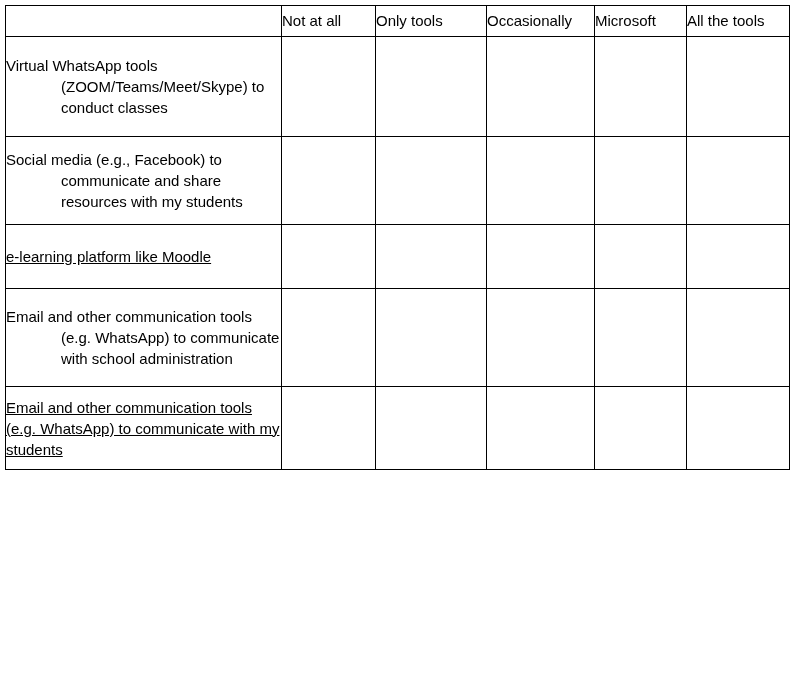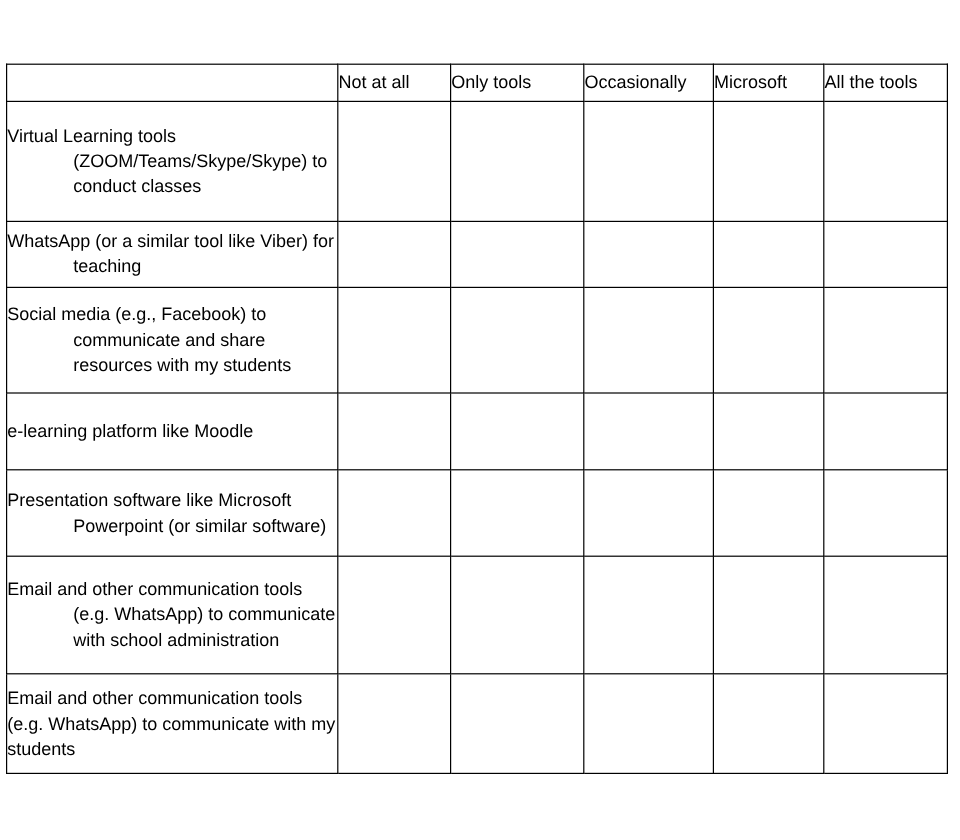--- a/index.html
+++ b/index.html
@@ -15,21 +15,20 @@
     overflow: hidden;
   }
 
   #survey-matrix {
     position: absolute;
     left: 5px;
     top: 5px;
     width: 784px;
     border-collapse: collapse;
     table-layout: fixed;
-    margin-top: 48px;
   }
 
   #survey-matrix td,
   #survey-matrix th {
     border: 1px solid #000000;
     padding: 0;
     vertical-align: middle;
     background: #ffffff;
   }
 
@@ -66,20 +65,21 @@
   .item-text {
     margin: 0;
     padding-left: 55px;
     text-indent: -55px;
     white-space: pre-line;
   }
   
   .item-text.flush {
     padding-left: 0;
     text-indent: 0;
+    text-decoration: underline;
   }
 
   
   .response-cell {
     background: #ffffff;
   }
 
   
   .row-h-100 { height: 100px; }
   .row-h-55  { height: 55px;  }
@@ -109,39 +109,29 @@
       <th>Only tools</th>
       <th>Occasionally</th>
       <th>Microsoft</th>
       <th>All the tools</th>
     </tr>
   </thead>
   <tbody>
 
     <tr class="row-h-100">
       <td class="item-cell">
-        <p class="item-text">Virtual Learning tools (ZOOM/Teams/Skype/Skype) to conduct classes</p>
+        <p class="item-text">Virtual WhatsApp tools (ZOOM/Teams/Meet/Skype) to conduct classes</p>
       </td>
       <td class="response-cell"></td>
       <td class="response-cell"></td>
       <td class="response-cell"></td>
       <td class="response-cell"></td>
       <td class="response-cell"></td>
     </tr>
 
-    <tr class="row-h-55">
-      <td class="item-cell">
-        <p class="item-text">WhatsApp (or a similar tool like Viber) for teaching</p>
-      </td>
-      <td class="response-cell"></td>
-      <td class="response-cell"></td>
-      <td class="response-cell"></td>
-      <td class="response-cell"></td>
-      <td class="response-cell"></td>
-    </tr>
 
     <tr class="row-h-88">
       <td class="item-cell">
         <p class="item-text">Social media (e.g., Facebook) to communicate and share resources with my students</p>
       </td>
       <td class="response-cell"></td>
       <td class="response-cell"></td>
       <td class="response-cell"></td>
       <td class="response-cell"></td>
       <td class="response-cell"></td>
@@ -151,30 +141,20 @@
       <td class="item-cell">
         <p class="item-text flush">e-learning platform like Moodle</p>
       </td>
       <td class="response-cell"></td>
       <td class="response-cell"></td>
       <td class="response-cell"></td>
       <td class="response-cell"></td>
       <td class="response-cell"></td>
     </tr>
 
-    <tr class="row-h-72">
-      <td class="item-cell">
-        <p class="item-text">Presentation software like Microsoft Powerpoint (or similar software)</p>
-      </td>
-      <td class="response-cell"></td>
-      <td class="response-cell"></td>
-      <td class="response-cell"></td>
-      <td class="response-cell"></td>
-      <td class="response-cell"></td>
-    </tr>
 
 
     <tr class="row-h-98">
       <td class="item-cell">
         <p class="item-text">Email and other communication tools (e.g. WhatsApp) to communicate with school administration</p>
       </td>
       <td class="response-cell"></td>
       <td class="response-cell"></td>
       <td class="response-cell"></td>
       <td class="response-cell"></td>

